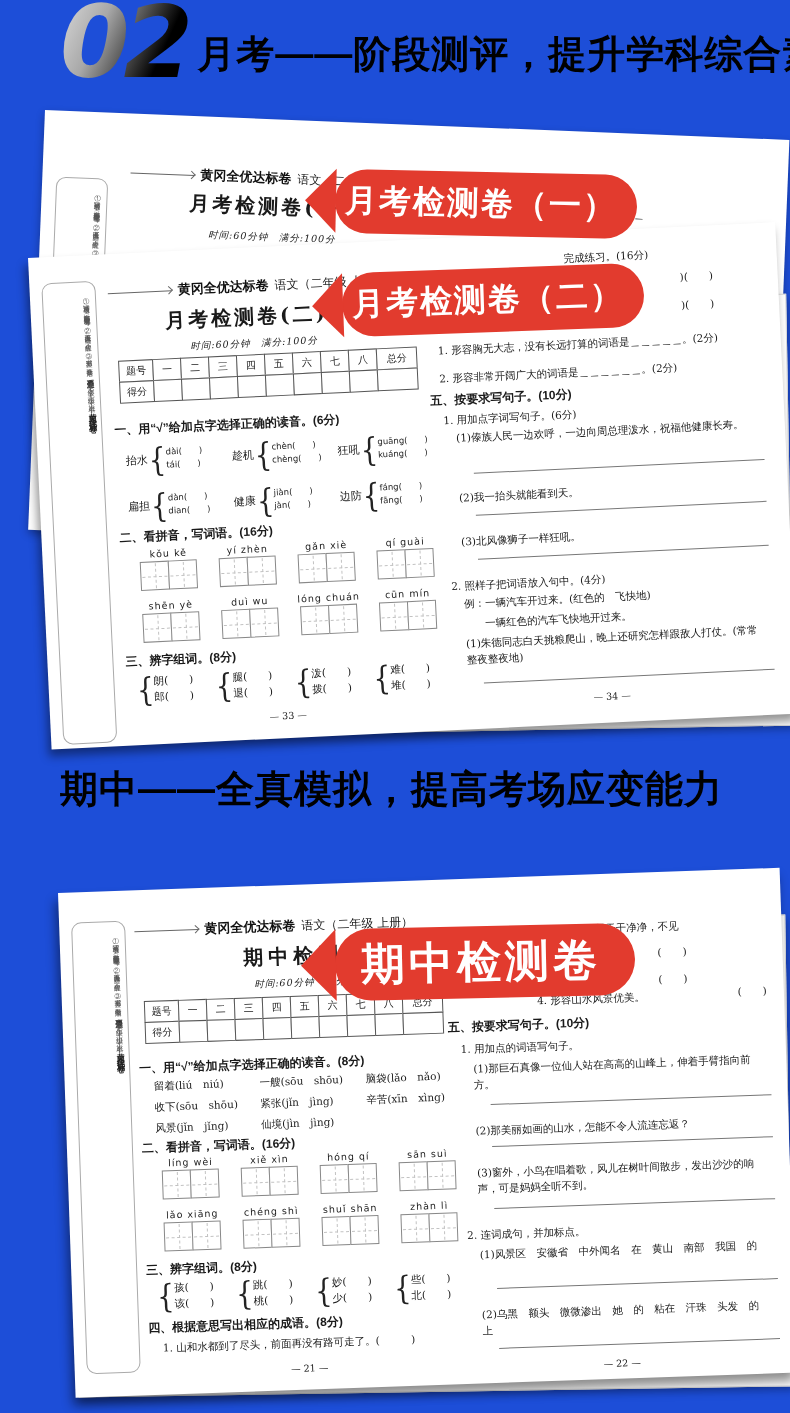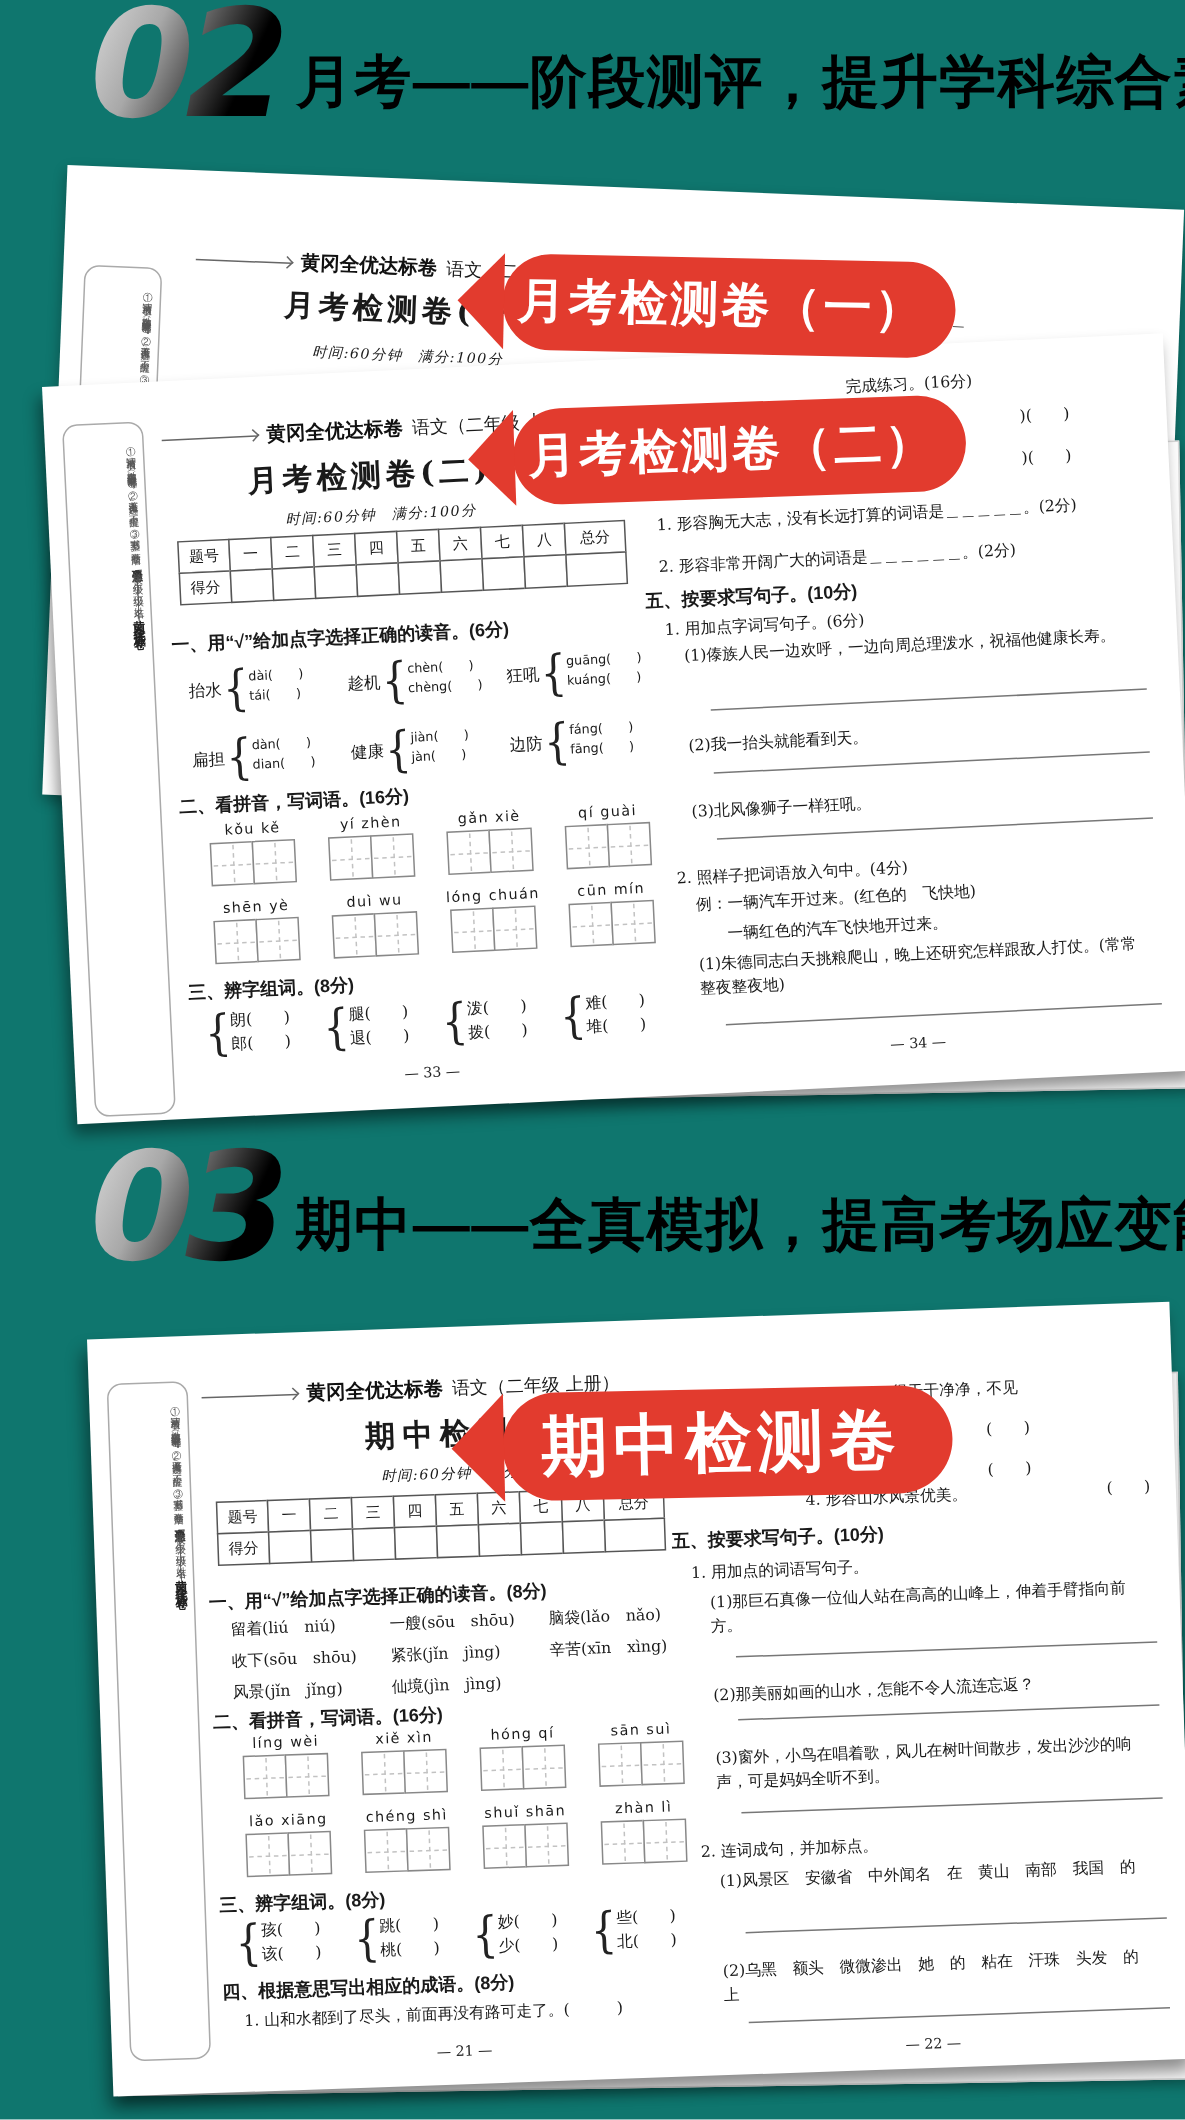--- a/index.html
+++ b/index.html
@@ -1,16 +1,16 @@
 <!DOCTYPE html>
 <html style="--banner-red: #e23b2e;"><head>
 <meta charset="utf-8">
 <style>
   html,body{margin:0;padding:0;background:#fff;}
-  .canvas{position:relative;width:790px;height:1413px;background:#0f766e;overflow:hidden;
+  .canvas{position:relative;width:790px;height:1413px;background:#1d4ed8;overflow:hidden;
           font-family:"Liberation Sans",sans-serif;color:#1a1a1a;}
 
   
   .sec-head{position:absolute;display:flex;align-items:flex-end;white-space:nowrap;}
   .big-num{font-family:"DejaVu Sans",sans-serif;font-style:italic;font-weight:900;
            font-size:100px;line-height:0.82;letter-spacing:-6px;padding-right:10px;
            background:linear-gradient(115deg,#d9d9d9 0%,#a8a8a8 30%,#000 72%);
            -webkit-background-clip:text;background-clip:text;color:transparent;}
   .sec-title{font-weight:900;font-size:38px;letter-spacing:1px;padding-bottom:4px;color:#000;}
   .sec-title .kw{font-size:38px;}
@@ -356,21 +356,20 @@
       <div class="ansline" style="top:446px;left:40px;"></div>
       <div class="pagenum" style="top:460px;">— 34 —</div>
     </div>
   </div>
 
   <div class="banner b-small" style="left:342px;top:268px;transform:rotate(-2deg);">
     <span>月考检测卷（二）</span>
   </div>
 
   <div class="sec-head" style="left:60px;top:764px;">
-    <span class="big-num">03</span>
     <span class="sec-title"><span class="kw">期中</span><span>——</span><span>全真模拟，提高考场应变能力</span></span>
   </div>
 
   <div class="undersheet" style="left:75px;top:920px;width:712px;height:470px;transform:rotate(-0.9deg);z-index:2;"></div>
 
   <div class="paper" id="paper3" style="left:58px;top:893px;width:722px;height:505px;transform:rotate(-2deg);transform-origin:top left;z-index:3;">
     <div class="sidebar" style="left:12px;top:30px;width:46px;height:430px;">
       <span class="sb-notice">①请写清校名、姓名和班级（或准考证号）；②监考人不讲题、不提醒；③书写工整，卷面整洁。</span>
       <span class="sb-title">注意事项</span>
       <span class="sb-field">学校＿＿＿＿</span>

